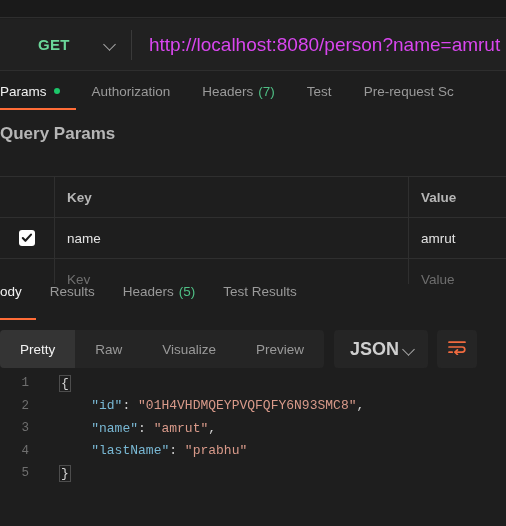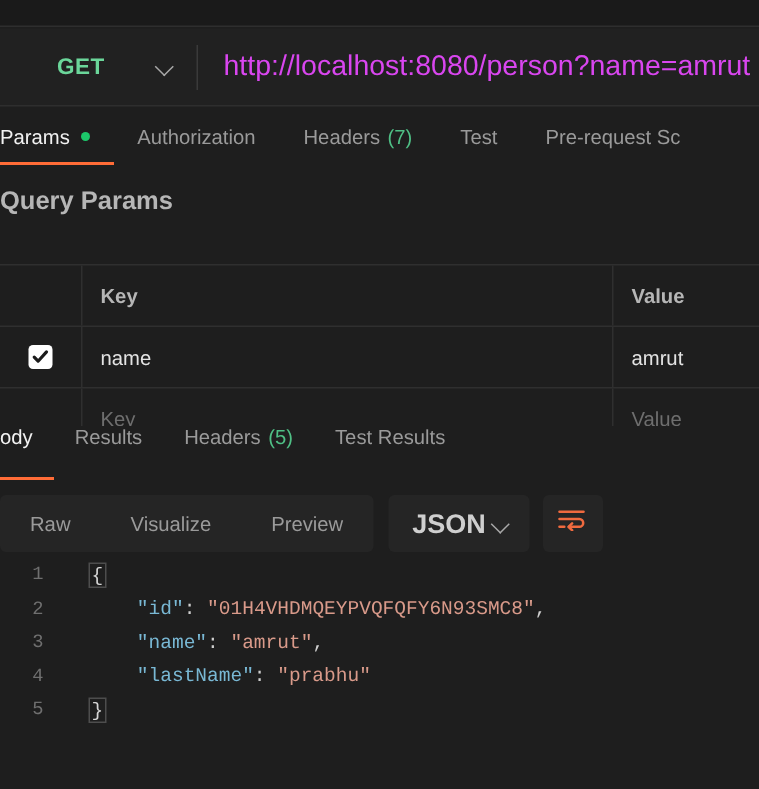--- a/index.html
+++ b/index.html
@@ -375,20 +375,23 @@
       <span>Headers</span>
       <span class="tab-count">(5)</span>
     </div>
     <div class="res-tab" style="padding:0 14px;">
       <span>Test Results</span>
     </div>
   </div>
 
   <div class="res-toolbar">
     <div class="seg">
+      <div class="seg-item active">
+        <span>Pretty</span>
+      </div>
       <div class="seg-item">
         <span>Raw</span>
       </div>
       <div class="seg-item">
         <span>Visualize</span>
       </div>
       <div class="seg-item">
         <span>Preview</span>
       </div>
     </div>

